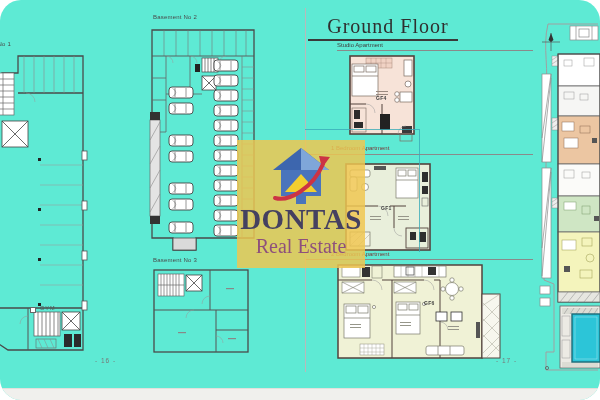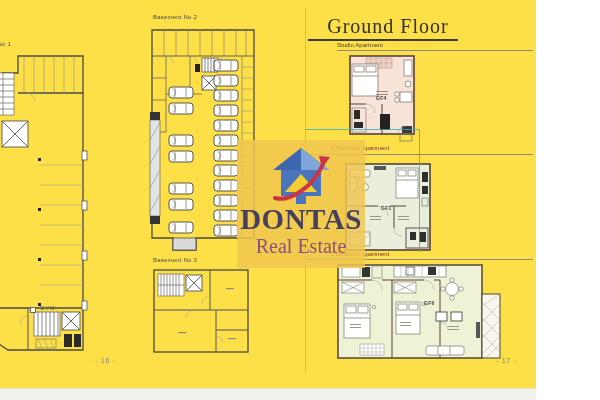--- a/index.html
+++ b/index.html
@@ -1,17 +1,17 @@
 <!DOCTYPE html>
 <html><head>
 <meta charset="utf-8">
 <style>
   html,body{margin:0;padding:0;background:#fff;}
-  .sheet{position:relative;width:536px;height:400px;background:#fde047;overflow:hidden;
-         font-family:"Liberation Sans",sans-serif;}
+  .sheet{position:relative;width:600px;height:400px;background:#5eead4;overflow:hidden;
+         font-family:"Liberation Sans",sans-serif;border-radius:21px;}
   .lbl{position:absolute;font-size:6px;color:#4a4a4a;letter-spacing:.2px;white-space:nowrap;line-height:1;}
   .pagenum{position:absolute;font-size:6.5px;color:#777;letter-spacing:1px;white-space:nowrap;}
   .unit-code{position:absolute;font-size:5px;font-weight:bold;color:#3f3f3f;letter-spacing:.3px;z-index:3;}
   .section-label{position:absolute;font-size:6px;color:#7b3535;white-space:nowrap;z-index:2;}
   .section-line{position:absolute;height:1px;background:#8a8a8a;z-index:1;}
   .divider{position:absolute;left:305px;top:8px;width:1px;height:364px;background:#b9b9b9;}
   .title{position:absolute;left:318px;top:15px;width:140px;text-align:center;
          font-family:"Liberation Serif",serif;font-size:20px;color:#2f2f2f;letter-spacing:1px;}
   .title-rule{position:absolute;left:308px;top:39px;width:150px;height:1.5px;background:#3a3a3a;}
   .gym-box{position:absolute;left:30px;top:307px;width:4px;height:4px;border:1px solid #666;background:#fff;}

